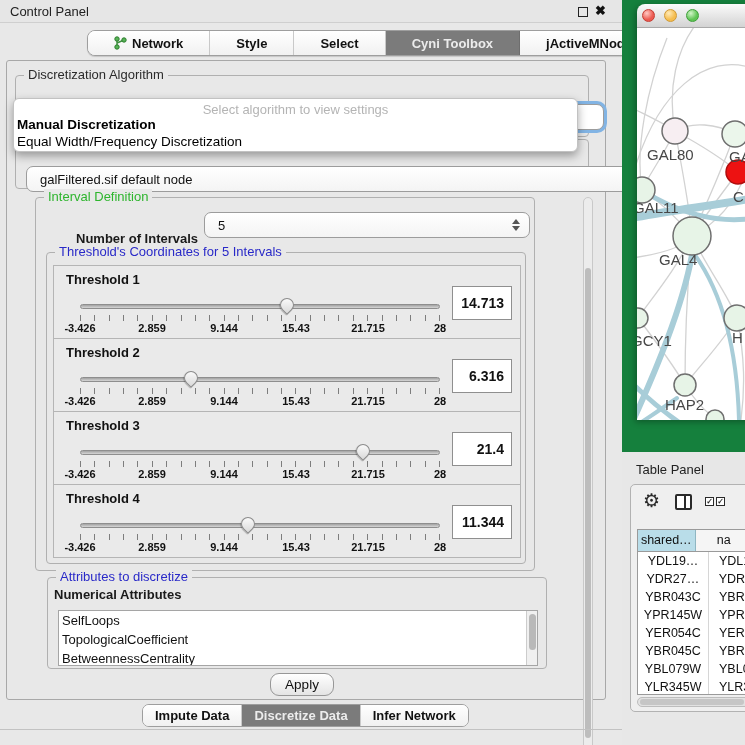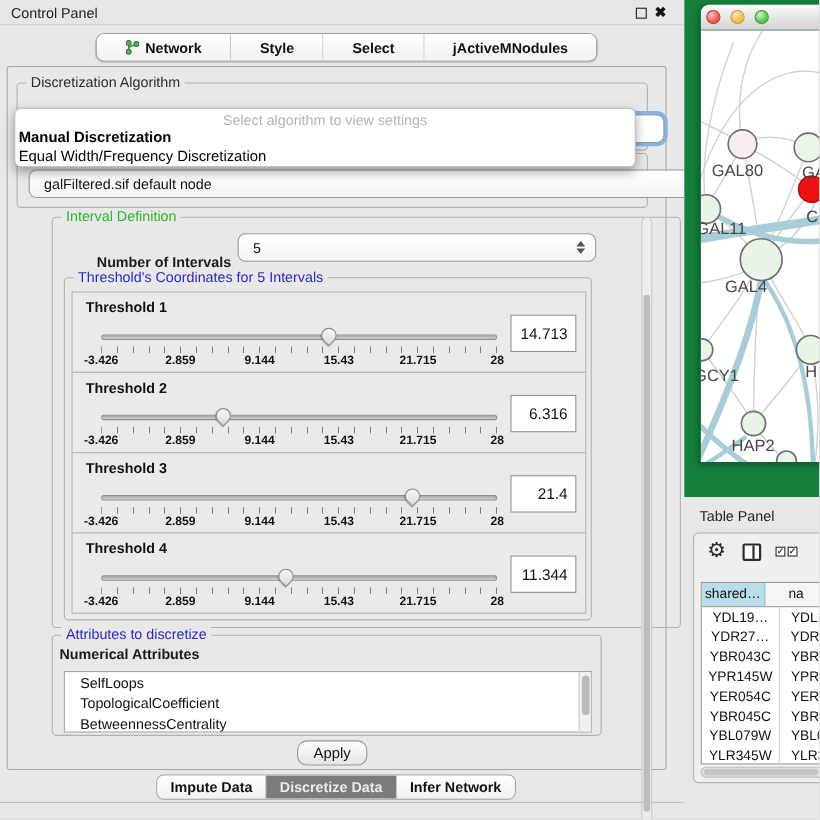--- a/index.html
+++ b/index.html
@@ -63,26 +63,26 @@
     background:linear-gradient(#a2a2a2,#d6d6d6);border:1px solid #8e8e8e;}
   .thr-thumb{position:absolute;top:2px;width:14px;height:14px;margin-left:-8px;
     background:linear-gradient(135deg,#ffffff,#d9d9d9);border:1px solid #8a8a8a;
     border-radius:50% 50% 0 50%;transform:rotate(45deg);box-shadow:0 1px 1px rgba(0,0,0,.25);}
   .thr-ticks{position:absolute;left:0;top:19px;width:360px;height:6px;
     background-image:repeating-linear-gradient(90deg,#7d7d7d 0 1px,transparent 1px 14.36px);}
   .thr-scale{position:absolute;left:0;top:26px;width:360px;height:14px;}
   .thr-scale span{position:absolute;transform:translateX(-50%);font-size:11px;font-weight:600;color:#111;white-space:nowrap;}
   .thr-value{position:absolute;left:398px;top:20px;width:60px;height:34px;background:#fff;
     border:1px solid #8f8f8f;font-size:14px;color:#111;text-align:right;
-    line-height:32px;padding-right:7px;}
+    line-height:32px;padding-right:7px;font-weight:bold;}
 
   
   .attr-list{position:absolute;left:10px;top:32px;width:480px;height:56px;background:#fff;
     border:1px solid #a5a5a5;overflow:hidden;}
-  .attr-item{padding:1px 0 1px 14px;font-size:13px;line-height:17px;color:#111;white-space:nowrap;}
+  .attr-item{padding:1px 0 1px 3px;font-size:13px;line-height:17px;color:#111;white-space:nowrap;}
   .list-scroll{position:absolute;right:0;top:0;width:11px;height:100%;background:#f0f0f0;border-left:1px solid #ccc;}
   .list-thumb{position:absolute;left:1.5px;top:3px;width:7px;height:36px;background:#b9b9b9;border-radius:4px;}
 
   
   .apply-btn{position:absolute;left:269px;top:672px;width:64px;height:23px;
     background:linear-gradient(#ffffff,#e4e4e4);border:1px solid #979797;border-radius:9px;
     text-align:center;line-height:21px;font-size:13.5px;color:#111;}
   .bottom-tabs{position:absolute;left:142px;top:704px;height:23px;display:flex;border:1px solid #9e9e9e;
     border-radius:7px;overflow:hidden;background:#ffffff;}
   .btab{display:flex;align-items:center;padding:0 12px;font-size:13px;font-weight:600;color:#111;
@@ -155,41 +155,44 @@
           </svg>
         </span>
         <span>Network</span>
       </div>
       <div class="tab">
         <span>Style</span>
       </div>
       <div class="tab">
         <span>Select</span>
       </div>
+      <div class="tab sel">
+        <span>Cyni Toolbox</span>
+      </div>
       <div class="tab">
         <span>jActiveMNodules</span>
       </div>
     </div>
 
     <div class="cp-body">
 
       <div class="fieldset" style="left:8px;top:14px;width:574px;height:62px;">
         <span class="legend dark">Discretization Algorithm</span>
         <div class="focus-combo"></div>
       </div>
 
       <div class="fieldset" style="left:8px;top:78px;width:574px;height:50px;">
         <span class="legend dark">Table Data</span>
-        <div class="combo" style="left:10px;top:14px;width:646px;">
+        <div class="combo" style="left:10px;top:26px;width:646px;">
           <span>galFiltered.sif default node</span>
           <span class="stepper"></span>
         </div>
       </div>
 
-      <div class="fieldset" style="left:40px;top:136px;width:572px;height:374px;">
+      <div class="fieldset" style="left:28px;top:136px;width:500px;height:374px;">
         <span class="legend green">Interval Definition</span>
 
         <span style="position:absolute;left:40px;top:18px;font-weight:bold;font-size:13px;margin-top:15px;">Number of Intervals</span>
         <div class="combo" style="left:168px;top:14px;width:326px;">
           <span>5</span>
           <span class="stepper"></span>
         </div>
 
         <div class="fieldset" style="left:10px;top:54px;width:480px;height:312px;">
           <span class="legend blue">Threshold's Coordinates for 5 Intervals</span>

